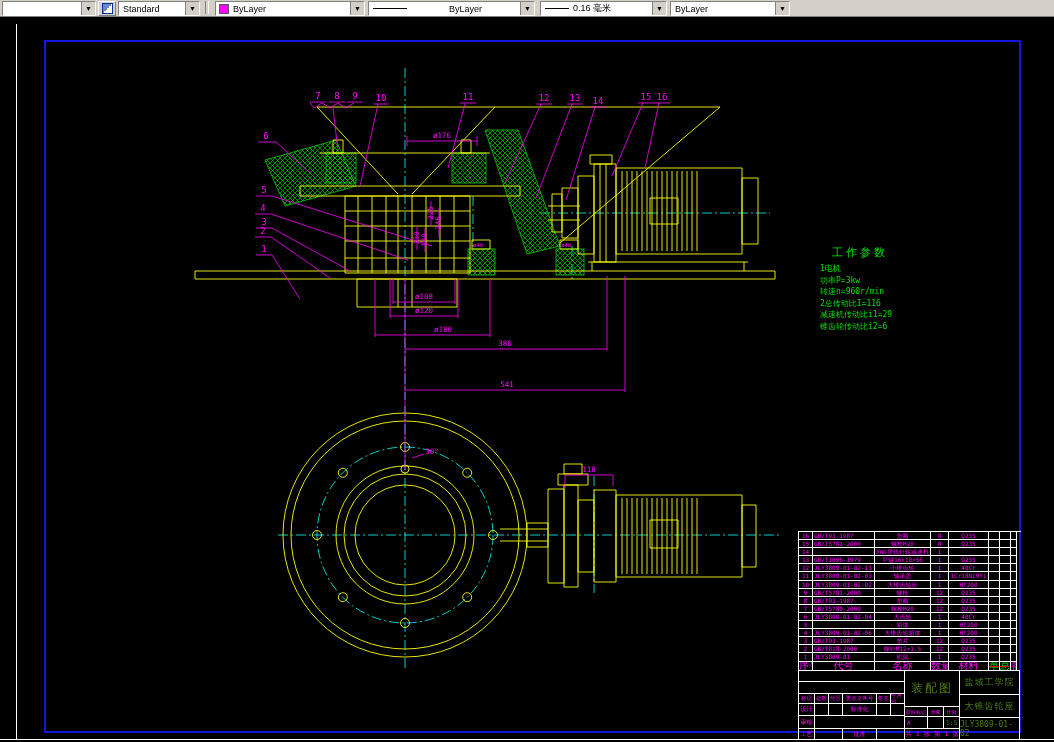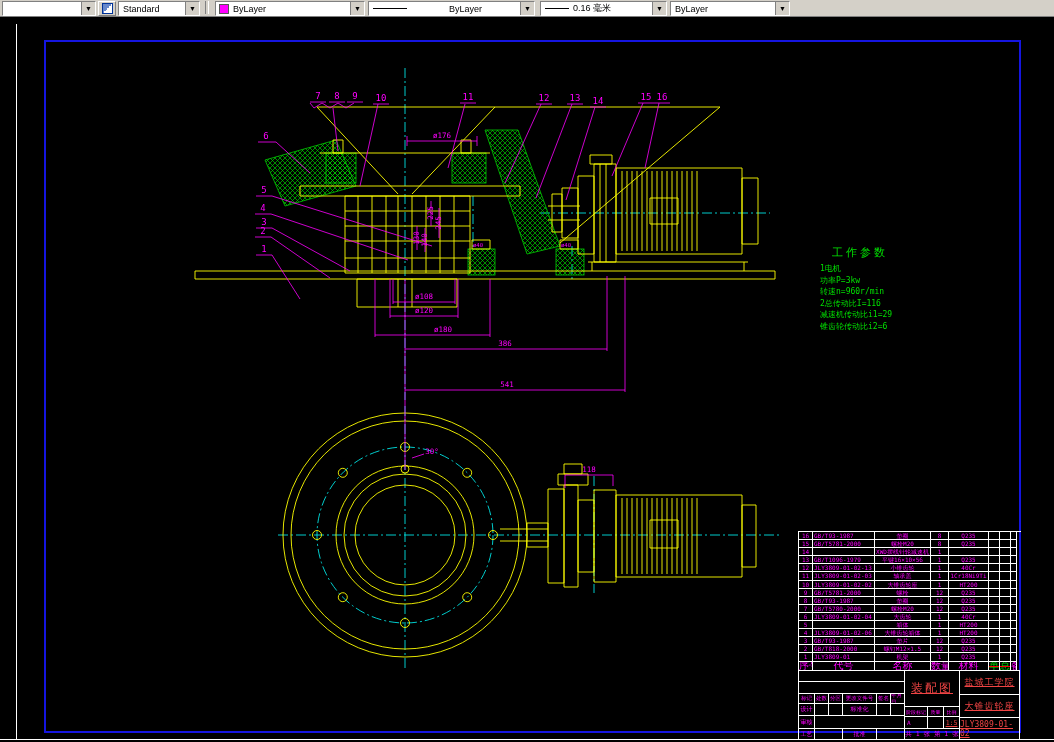--- a/index.html
+++ b/index.html
@@ -46,21 +46,21 @@
   .pt-row>div.l{text-align:left;padding-left:1px;}
   .pt-row.hdr>div{font-size:10px;line-height:8.5px;}
   .pt-row.hdr .grn{color:#00e000;position:relative;}
   .pt-row.hdr .grn:after{content:"";position:absolute;left:0;right:0;top:4px;
                          border-top:1px solid #f00;}
   
   .tblock{position:absolute;left:798px;top:654px;width:222px;height:70px;z-index:3;
           font-family:"DejaVu Sans Mono",monospace;}
   .tb-cell{position:absolute;border:1px solid #fff;box-sizing:border-box;
            color:#f0f;overflow:hidden;display:flex;align-items:center;justify-content:center;}
-  .tb-cell.red{color:#ef4444;text-decoration:underline;}
+  .tb-cell.red{color:#4d7c0f;}
   .nm{font-size:12px;letter-spacing:2px;}
 </style>
 </head>
 <body>
 
 <div class="toolbar">
   <div class="tb-field" style="left:2px;width:92px;">
     <div class="txt"></div>
     <div class="tb-arrow">▼</div>
   </div>

